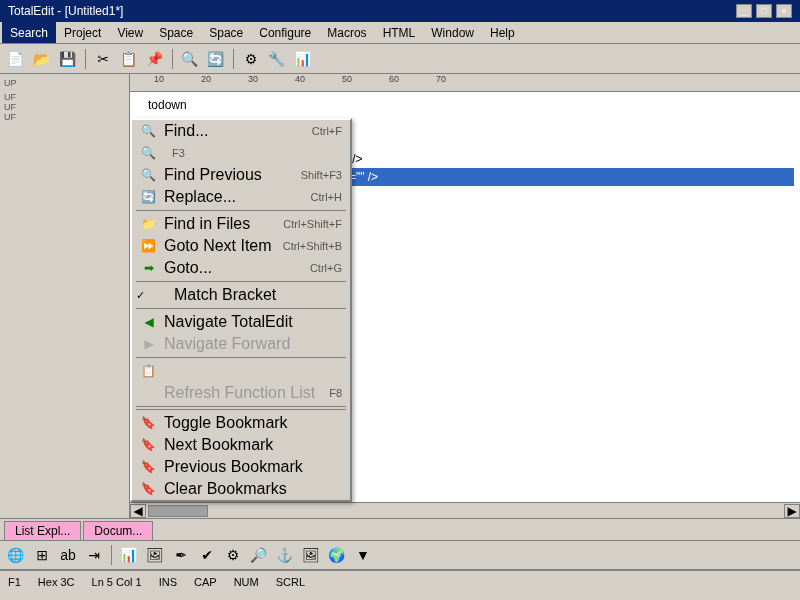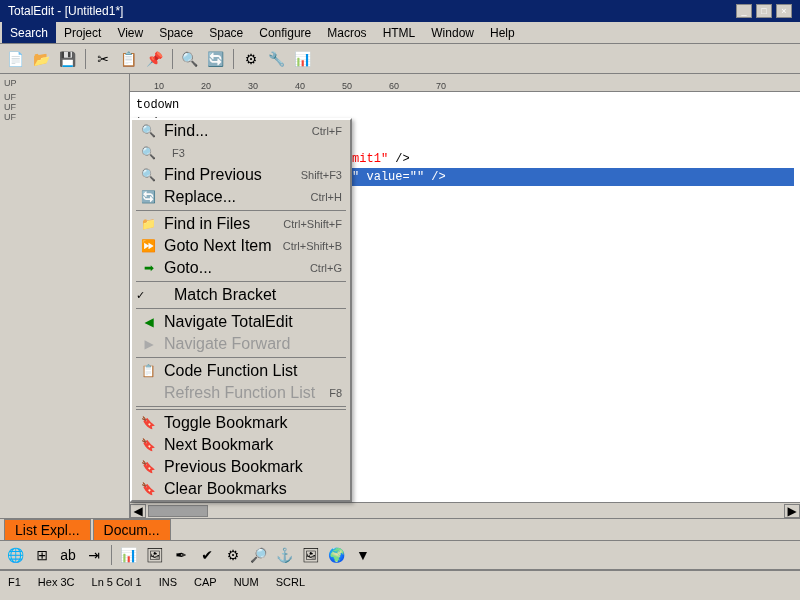--- a/index.html
+++ b/index.html
@@ -102,42 +102,43 @@
       flex: 1;
       background: #ffffff;
       position: relative;
       overflow: hidden;
     }
     .ruler {
       height: 18px;
       background: #d4d0c8;
       border-bottom: 1px solid #808080;
       display: flex;
-      align-items: flex-end;
+      align-items: flex-start;
       padding-left: 4px;
       font-size: 10px;
       color: #333;
       overflow: hidden;
     }
     .ruler-marks {
       display: flex;
       gap: 0;
       padding-left: 20px;
     }
     .ruler-mark {
       font-size: 9px;
       color: #444;
       min-width: 47px;
     }
     .editor-content {
       padding: 4px 6px;
-      font-family: Liberation Mono, monospace;
+      font-family: Liberation Sans, sans-serif;
       font-size: 12px;
       line-height: 18px;
       color: #000;
+      margin-left: 12px;
     }
     .editor-line { white-space: nowrap; }
     .editor-line.selected { background: #316ac5; color: white; }
     .kw { color: #0000ff; }
     .attr { color: #800000; }
     .val { color: #ff0000; }
 
     
     .dropdown-menu {
       position: absolute;
@@ -187,24 +188,24 @@
     .bottom-tabs {
       height: 22px;
       background: #d4d0c8;
       border-top: 1px solid #808080;
       display: flex;
       align-items: flex-end;
       padding: 0 4px;
     }
     .bottom-tab {
       padding: 2px 10px;
-      background: #f97316;
+      background: #f9a8d4;
       border: 1px solid #808080;
       border-bottom: none;
-      font-size: 14px;
+      font-size: 12px;
       cursor: pointer;
       margin-right: 2px;
     }
 
     
     .status-bar {
       height: 22px;
       background: #d4d0c8;
       border-top: 1px solid #808080;
       display: flex;
@@ -363,21 +364,20 @@
       </div>
 
       <div class="menu-entry disabled">
         <div class="menu-entry-icon" style="color:#aaa;">▶</div>
         <span class="menu-entry-label">Navigate Forward</span>
       </div>
       <div class="menu-separator"></div>
 
       <div class="menu-entry">
         <div class="menu-entry-icon" style="color:#800080;">📋</div>
-        <span class="menu-entry-label">Code Function List</span>
       </div>
 
       <div class="menu-entry disabled">
         <div class="menu-entry-icon"></div>
         <span class="menu-entry-label">Refresh Function List</span>
         <span class="menu-entry-shortcut">F8</span>
       </div>
       <div class="menu-separator"></div>
 
       <div class="menu-separator"></div>

